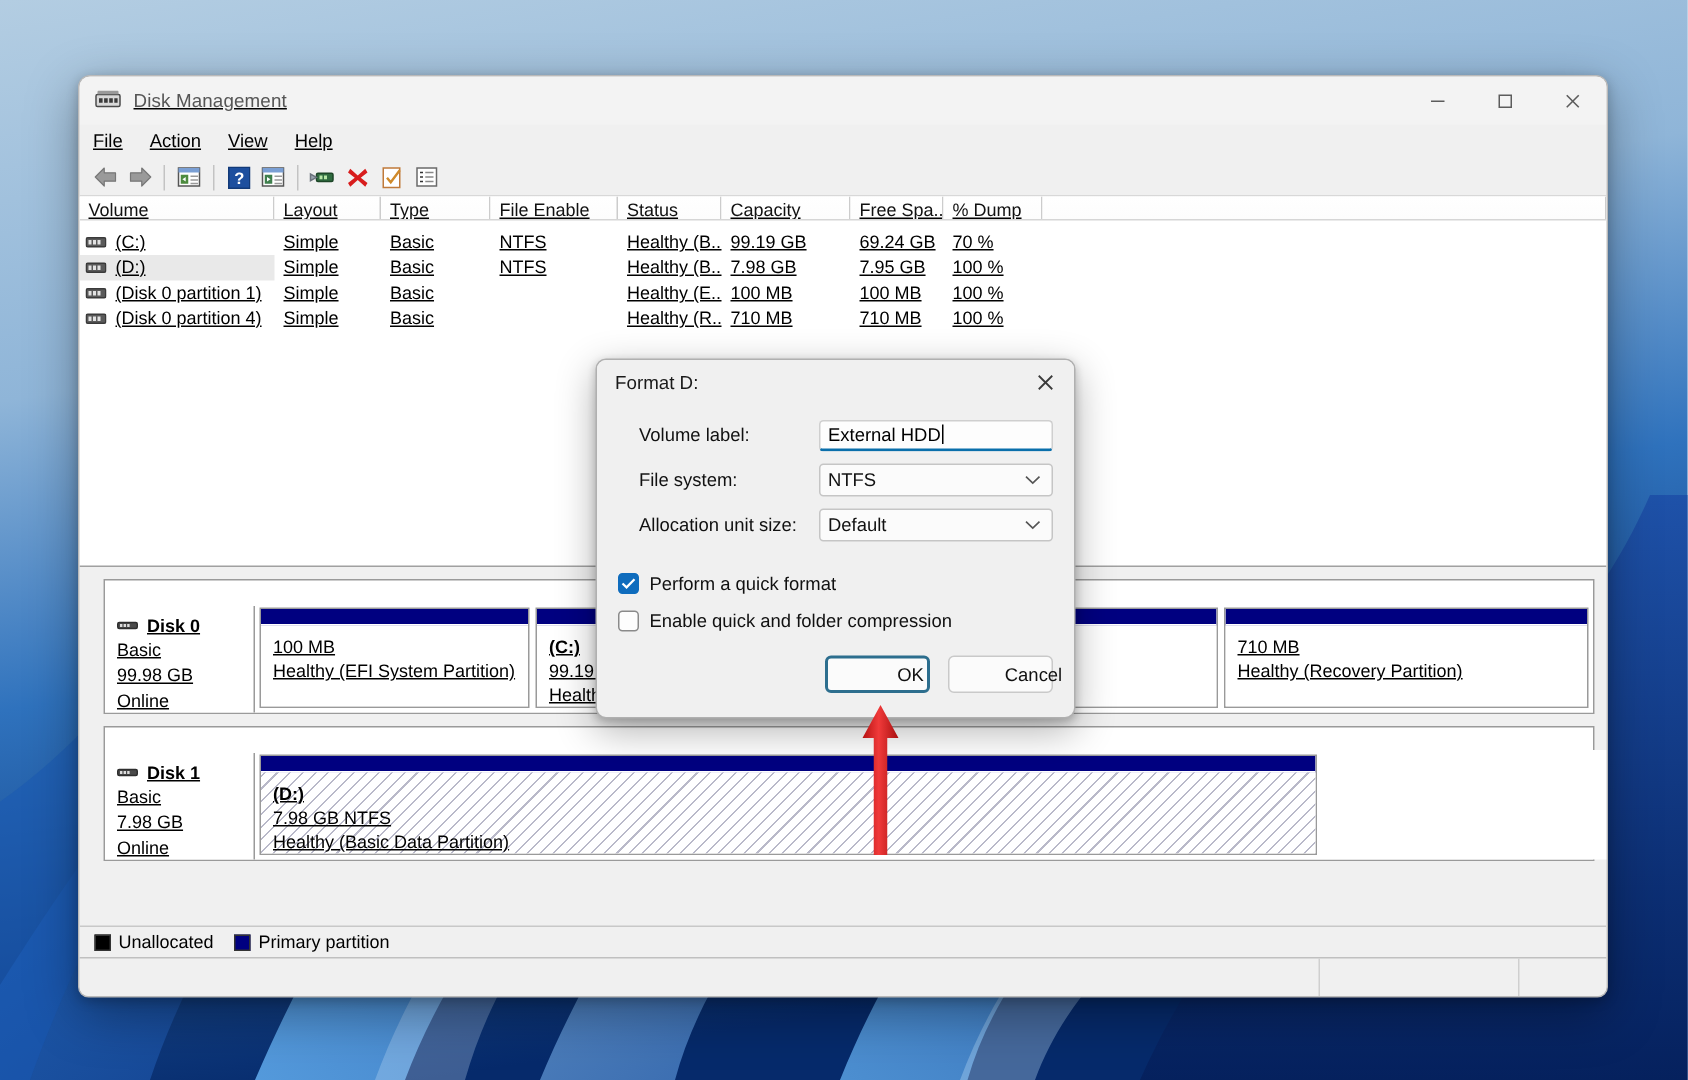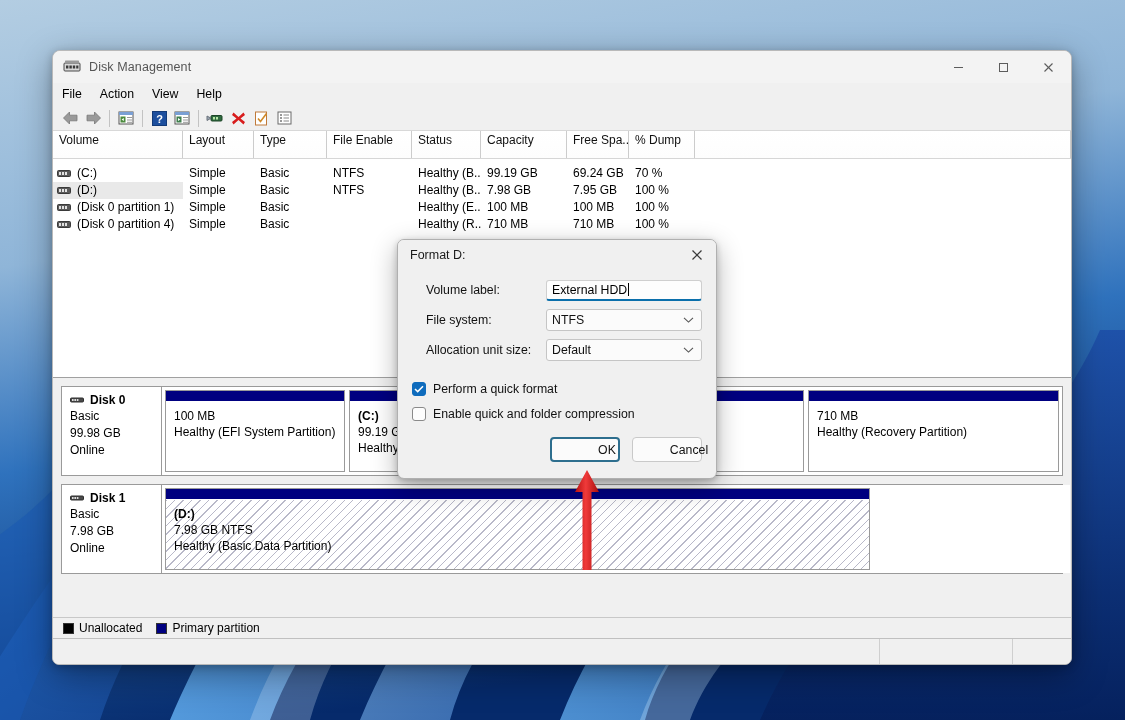--- a/index.html
+++ b/index.html
@@ -22,21 +22,21 @@
   
   #dm-window {
     position: absolute;
     left: 52px; top: 50px;
     width: 1020px; height: 615px;
     background: #f0f0f0;
     border: 1px solid #b9b9b9;
     border-radius: 8px 8px 7px 7px;
     box-shadow: 0 10px 34px rgba(0,0,0,.35), 0 2px 8px rgba(0,0,0,.22);
     overflow: hidden;
-    display: flex; flex-direction: column;
+    display: flex; flex-direction: column; text-decoration: underline;
   }
 
   
   .titlebar {
     height: 32px; min-height: 32px;
     background: #f3f3f3;
     display: flex; align-items: center;
     position: relative;
   }
   .title-icon { width: 18px; height: 16px; margin-left: 10px; margin-right: 8px; flex: none; }
@@ -76,21 +76,21 @@
   
   .vol-pane {
     background: #ffffff;
     border-bottom: 1px solid #a0a0a0;
     height: 247px; min-height: 247px;
     position: relative;
     overflow: hidden;
   }
   .vol-header {
     display: flex;
-    height: 28px;
+    height: 16px;
     background: #ffffff;
     border-bottom: 1px solid #d6d6d6;
   }
   .vh-cell {
     font-size: 12px; color: #111;
     padding-left: 6px;
     line-height: 19px;
     border-right: 1px solid #ccc;
     overflow: hidden; white-space: nowrap;
     background: linear-gradient(#ffffff, #fdfdfd);
@@ -109,24 +109,25 @@
   
   .graph-pane {
     flex: 1;
     background: #f0f0f0;
     position: relative;
     overflow: hidden;
     padding: 0;
   }
   .disk-row {
     display: flex;
-    margin: 8px 8px 0 8px;
+    margin: 8px 8px 0 16px;
     height: 90px;
     background: #ffffff;
     border: 1px solid #9a9a9a;
+    align-items: flex-end;
   }
   .disk-info {
     width: 100px; min-width: 100px;
     border-right: 1px solid #9a9a9a;
     padding: 6px 0 0 8px;
     background: #ffffff;
   }
   .disk-title { font-size: 12px; font-weight: bold; color: #000; display: flex; align-items: center; gap: 6px; }
   .disk-ico { width: 14px; height: 8px; flex: none; }
   .disk-meta { font-size: 12px; color: #000; line-height: 15px; margin-top: 2px; }

